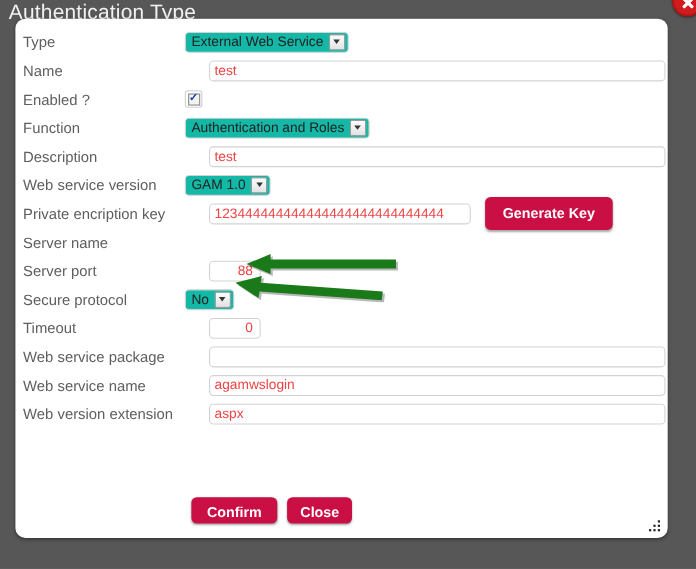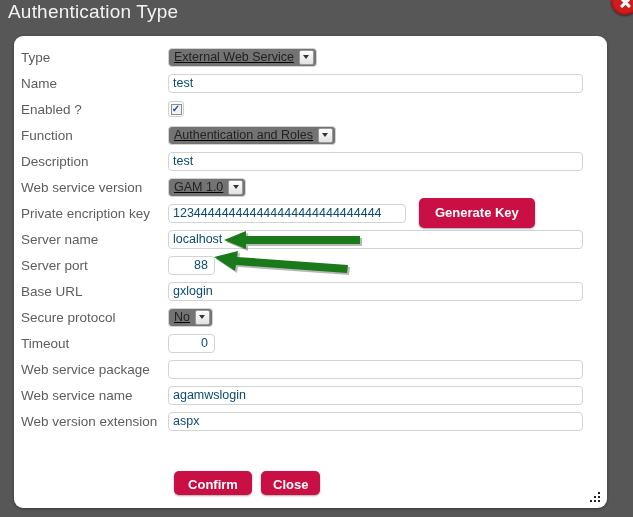--- a/index.html
+++ b/index.html
@@ -46,21 +46,21 @@
     width: 13px; height: 2.5px;
     background: #fff;
     transform: rotate(45deg);
     border-radius: 1px;
   }
   .close-badge::after { transform: rotate(-45deg); }
 
   
   .panel {
     position: absolute;
-    left: 14px; top: 36px;
+    left: 14px; top: 17px;
     width: 593px; height: 472px;
     background: #ffffff;
     border-radius: 9px;
     box-shadow: 0 1px 3px rgba(0,0,0,.35);
   }
 
   .form {
     position: absolute;
     left: 0; top: 0; right: 0;
     padding: 8px 0 0 0;
@@ -90,39 +90,39 @@
   }
 
   
   .txt {
     height: 19px;
     border: 1px solid #d3d3d3;
     border-radius: 4px;
     background: #fff;
     font-family: "Liberation Sans", sans-serif;
     font-size: 12.5px;
-    color: #0c4a6e;
+    color: #ef4444;
     padding: 0 4px;
     outline: none;
     line-height: 17px;
+    margin-left: 22px;
   }
   .txt.wide   { width: 415px; }
   .txt.key    { width: 238px; }
   .txt.num    { width: 47px; text-align: right; padding-right: 6px; }
 
   
   .combo {
     display: inline-flex;
     align-items: center;
     height: 19px;
     border: 1px solid #d3d3d3;
     border-radius: 4px;
-    background: #737373;
+    background: #14b8a6;
     padding: 0 2px 0 5px;
-    text-decoration: underline;
   }
   .combo .ctext {
     font-size: 12.5px;
     color: #222;
     white-space: nowrap;
     padding-right: 5px;
   }
   .combo .carrow {
     width: 15px; height: 15px;
     border: 1px solid #9a9a9a;
@@ -276,34 +276,25 @@
         </div>
         <div class="row">
           <div class="lbl">Private encription key</div>
           <div class="fieldarea">
             <input type="text" class="txt key" value="123444444444444444444444444444" style="">
             <button class="btn btn-genkey">Generate Key</button>
           </div>
         </div>
         <div class="row">
           <div class="lbl">Server name</div>
-          <div class="fieldarea">
-            <input type="text" class="txt wide" value="localhost" style="">
-          </div>
         </div>
         <div class="row">
           <div class="lbl">Server port</div>
           <div class="fieldarea">
             <input type="text" class="txt num" value="88" style="">
-          </div>
-        </div>
-        <div class="row">
-          <div class="lbl">Base URL</div>
-          <div class="fieldarea">
-            <input type="text" class="txt wide" value="gxlogin" style="">
           </div>
         </div>
         <div class="row">
           <div class="lbl">Secure protocol</div>
           <div class="fieldarea">
             <div class="combo">
               <span class="ctext">No</span>
               <span class="carrow">
                 <i></i>
               </span>

